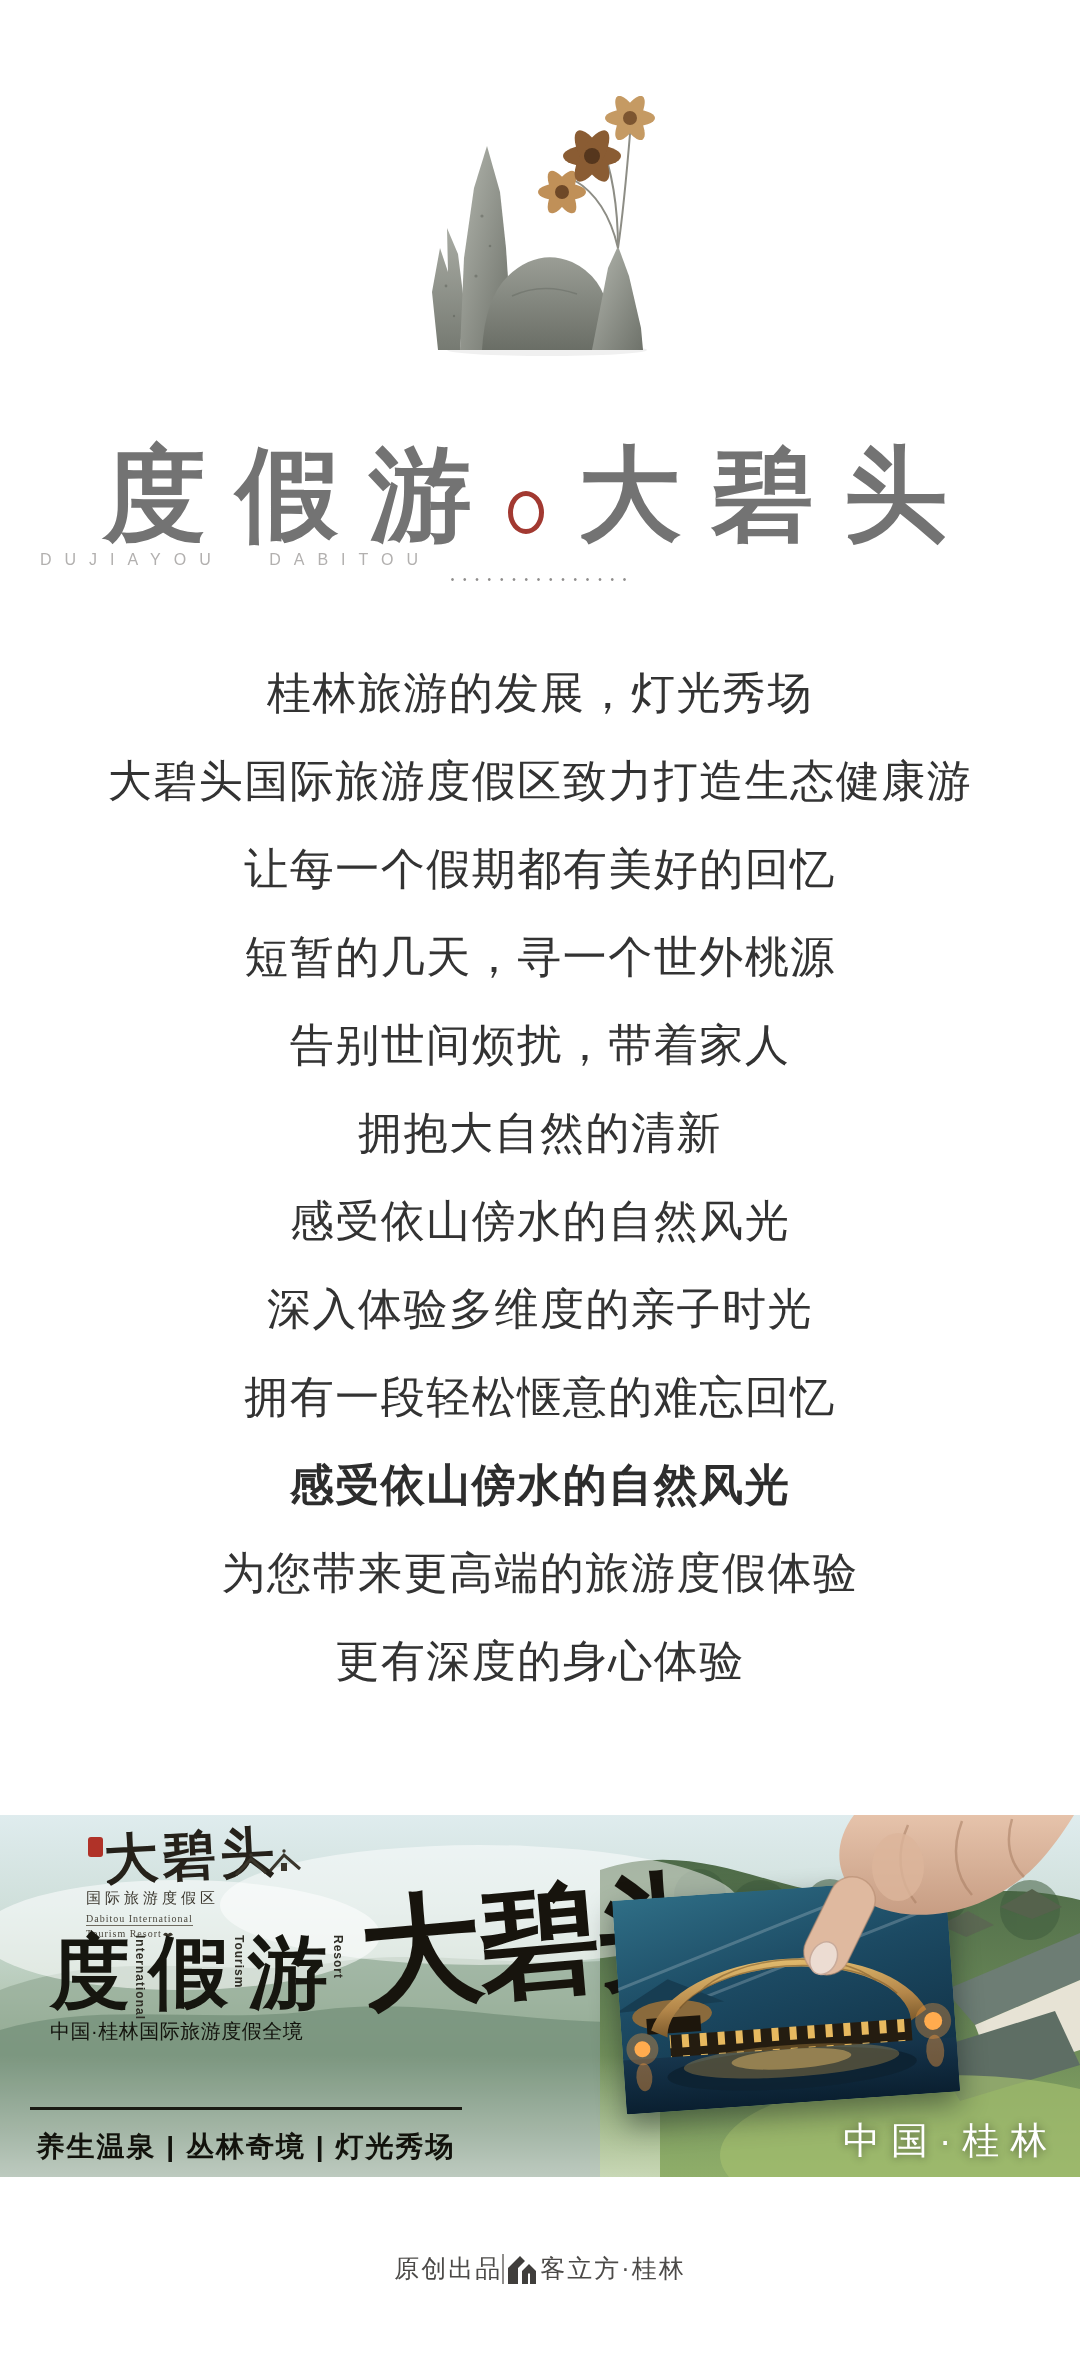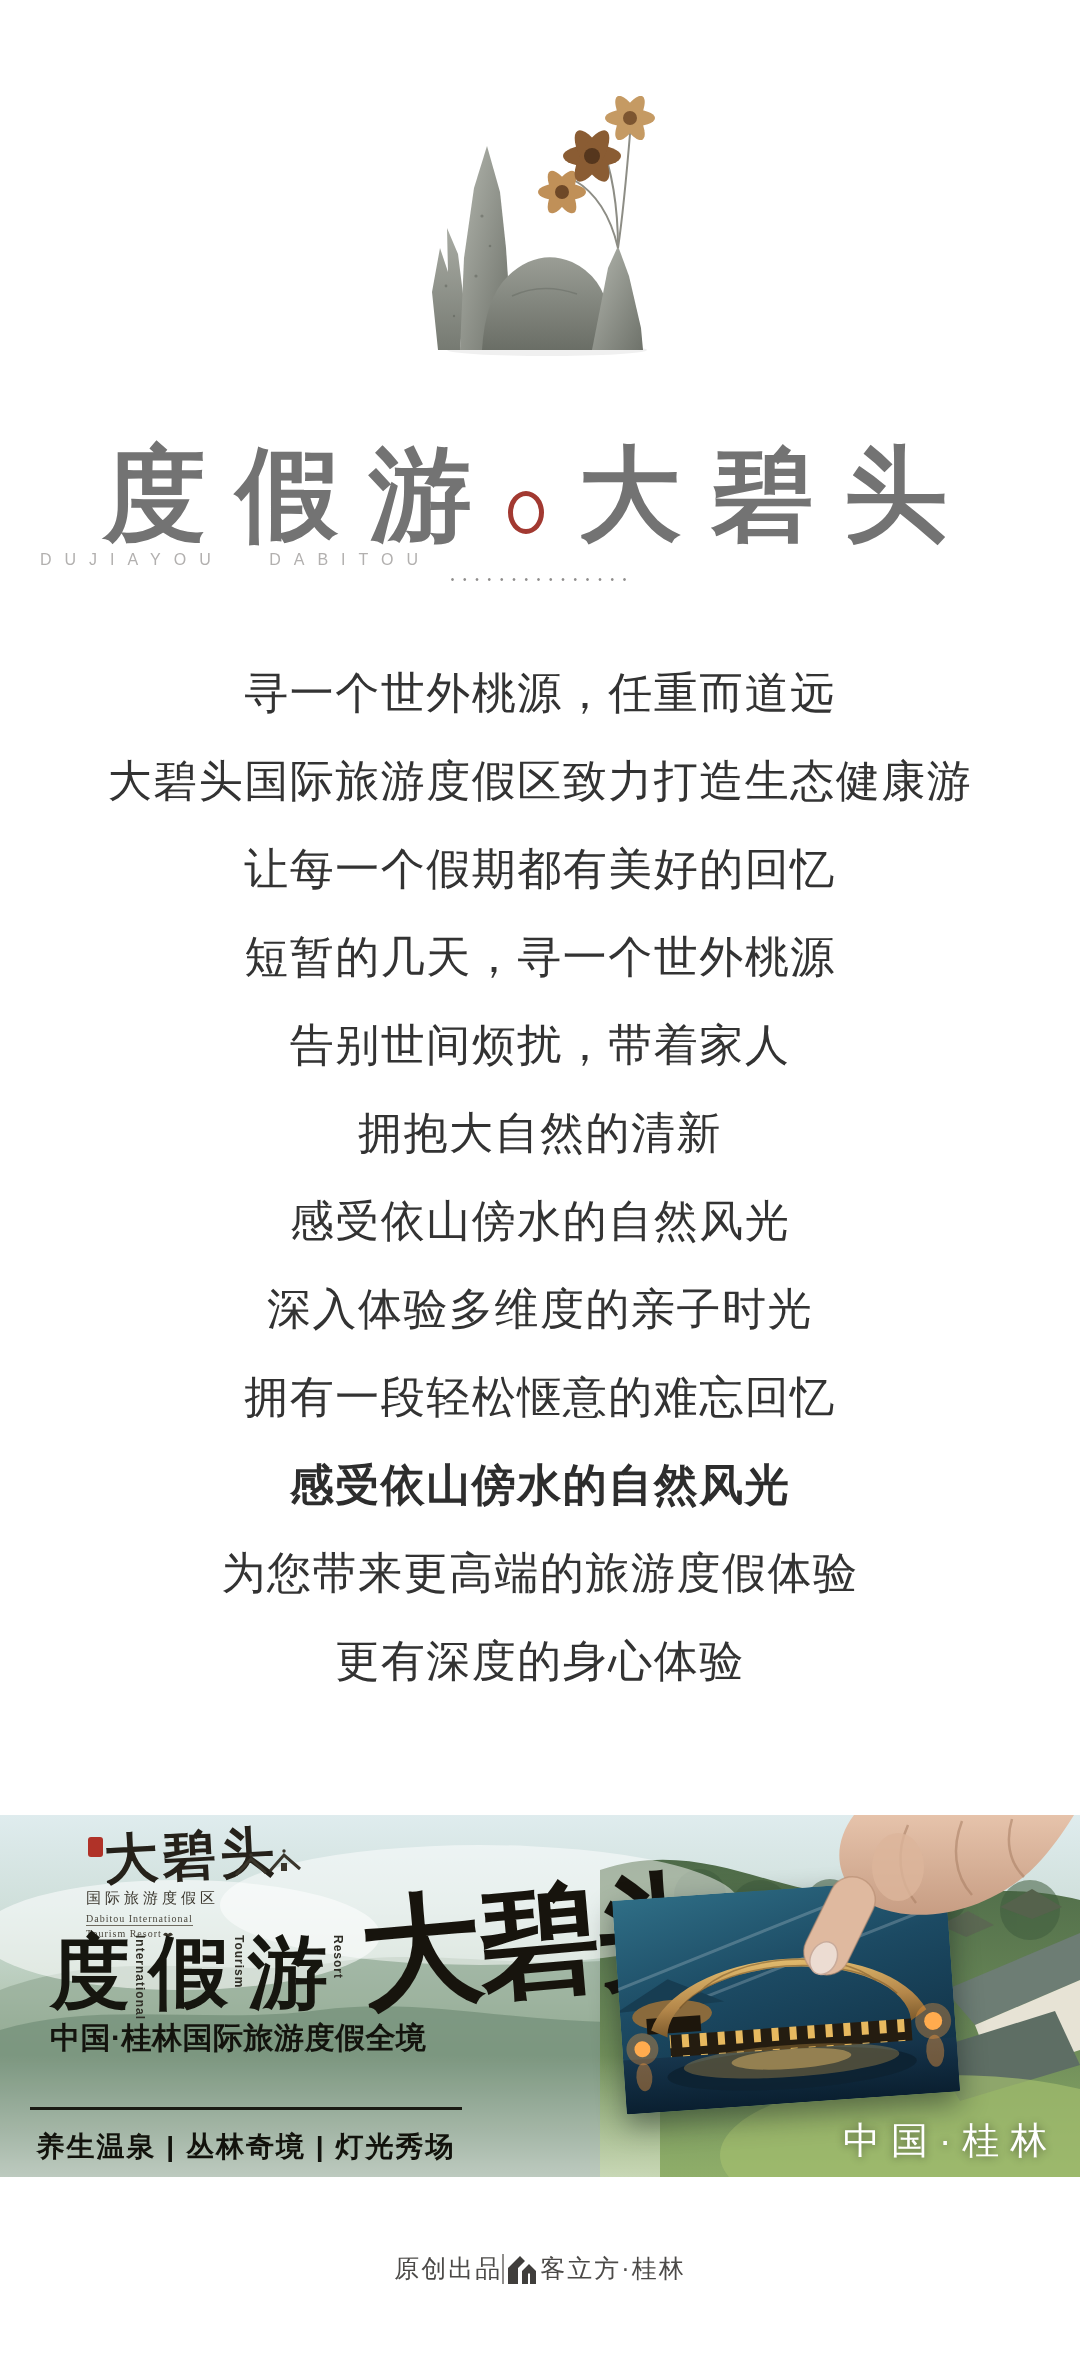--- a/index.html
+++ b/index.html
@@ -40,21 +40,21 @@
               border-bottom:1px solid #6f6a5f;display:inline-block;padding-bottom:1px;}
   .b-logo-en2{margin:2px 0 0 4px;font-family:"Liberation Serif",serif;font-size:10px;letter-spacing:1px;color:#4a463d;
               display:flex;align-items:center;gap:0;}
 
   .b-headline{position:absolute;left:50px;top:118px;display:flex;align-items:flex-start;}
   .b-hl-char{font-weight:800;font-size:80px;line-height:1;color:#16160f;font-family:"Liberation Sans",sans-serif;}
   .b-hl-word{writing-mode:vertical-rl;font-size:12px;font-weight:700;letter-spacing:1px;color:#2f2e26;height:76px;
              margin:2px 2px 0 3px;}
   .b-brush{position:absolute;left:360px;top:66px;font-family:"Liberation Serif","DejaVu Serif",serif;font-weight:900;
            font-size:122px;line-height:1;letter-spacing:-4px;color:#17140d;transform:rotate(-5deg);white-space:nowrap;}
-  .b-subline{position:absolute;left:50px;top:203px;font-size:30px;font-weight:700;letter-spacing:0.5px;color:#13130d;white-space:nowrap;}
+  .b-subline{position:absolute;left:50px;top:203px;font-size:20px;font-weight:400;letter-spacing:0.5px;color:#13130d;white-space:nowrap;}
 
   .b-tagline{position:absolute;left:30px;top:292px;width:432px;border-top:3px solid #1a1a14;border-bottom:3px solid #1a1a14;
              padding:18px 0;text-align:center;font-size:28px;font-weight:700;letter-spacing:2px;color:#12120c;white-space:nowrap;}
   .b-location{position:absolute;left:843px;top:301px;font-size:37px;color:#ffffff;letter-spacing:11px;white-space:nowrap;
               text-shadow:0 1px 8px rgba(0,0,0,.45);}
 
   .photo-card{position:absolute;left:612px;top:86px;width:334px;height:214px;transform:rotate(-4deg);
               transform-origin:top left;border-radius:2px;overflow:hidden;box-shadow:0 12px 28px rgba(10,20,25,.45);}
   .hand-svg{position:absolute;left:758px;top:0;width:322px;height:172px;}
 
@@ -130,21 +130,21 @@
 
   <div class="title-row">
     <span class="title-part">度假游</span>
     <span class="title-ring"></span>
     <span class="title-part">大碧头</span>
   </div>
   <div class="subtitle">DUJIAYOU DABITOU</div>
   <div class="title-dots">• • • • • • • • • • • • • • •</div>
 
   <div class="body-copy">
-    <div class="body-line">寻一个世外桃源，任重而道远</div>
+    <div class="body-line">桂林旅游的发展，灯光秀场</div>
     <div class="body-line">大碧头国际旅游度假区致力打造生态健康游</div>
     <div class="body-line">让每一个假期都有美好的回忆</div>
     <div class="body-line">短暂的几天，寻一个世外桃源</div>
     <div class="body-line">告别世间烦扰，带着家人</div>
     <div class="body-line">拥抱大自然的清新</div>
     <div class="body-line">感受依山傍水的自然风光</div>
     <div class="body-line">深入体验多维度的亲子时光</div>
     <div class="body-line">拥有一段轻松惬意的难忘回忆</div>
     <div class="body-line emph">感受依山傍水的自然风光</div>
     <div class="body-line">为您带来更高端的旅游度假体验</div>

